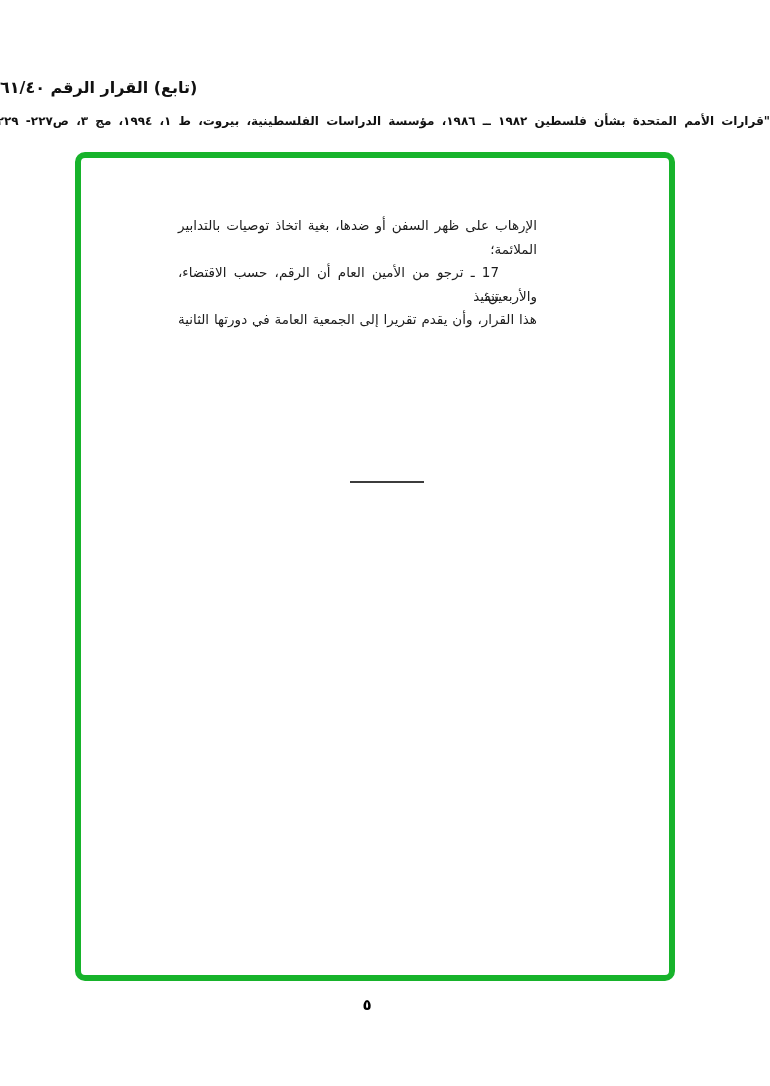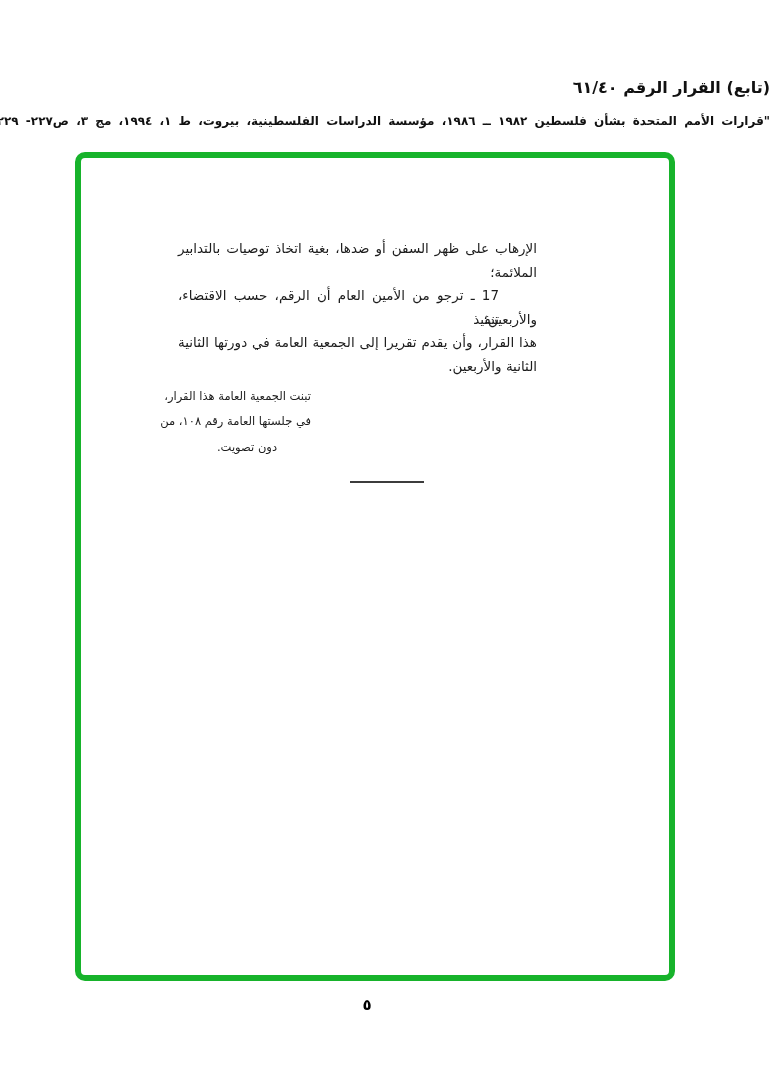--- a/index.html
+++ b/index.html
@@ -12,21 +12,21 @@
     background: #ffffff;
     color: #161616;
     overflow: hidden;
     margin: 0 auto;
   }
   .doc-title {
     position: absolute;
     top: 78px;
     left: 0;
     width: 100%;
-    text-align: right;
+    text-align: left;
     direction: rtl;
     font-size: 16px;
     font-weight: bold;
     color: #111111;
   }
   .doc-citation {
     position: absolute;
     top: 114px;
     left: 0;
     width: 100%;
@@ -50,21 +50,20 @@
   }
   .resolution-body {
     position: absolute;
     left: 178px;
     top: 214px;
     width: 359px;
     direction: rtl;
     font-size: 13.5px;
     line-height: 23.5px;
     color: #1c1c1c;
-    margin-top: 23px;
   }
   .t-line { height: 23.5px; overflow: visible; white-space: nowrap; }
   .t-line.l-just { text-align: justify; text-align-last: justify; white-space: normal; }
   .t-line.l-right { }
   .t-line.l-indent { padding-right: 38px; }
   .t-line .b { font-weight: normal; }
   .adoption-note {
     position: absolute;
     left: 183px;
     top: 384px;
@@ -105,26 +104,20 @@
   <div class="doc-citation">"قرارات الأمم المتحدة بشأن فلسطين ١٩٨٢ ــ ١٩٨٦، مؤسسة الدراسات الفلسطينية، بيروت، ط ١، ١٩٩٤، مج ٣، ص٢٢٧- ٢٢٩"</div>
 
   <div class="green-frame"></div>
 
   <div class="resolution-body">
     <div class="t-line l-just"><span>الإرهاب على ظهر السفن أو ضدها، بغية اتخاذ توصيات بالتدابير</span><span class="b"></span><span></span></div>
     <div class="t-line l-right"><span>الملائمة؛</span><span class="b"></span><span></span></div>
     <div class="t-line l-just l-indent"><span>17 ـ </span><span class="b">ترجو</span><span> من الأمين العام أن الرقم، حسب الاقتضاء، تنفيذ</span></div>
     <div class="t-line l-right"><span>والأربعين؛</span><span class="b"></span><span></span></div>
     <div class="t-line l-just"><span>هذا القرار، وأن يقدم تقريرا إلى الجمعية العامة في دورتها الثانية</span><span class="b"></span><span></span></div>
-    <div class="t-line l-right"><span>الثانية والأربعين.</span><span class="b"></span><span></span></div>
   </div>
 
-  <div class="adoption-note">
-    <div class="a-line">تبنت الجمعية العامة هذا القرار،</div>
-    <div class="a-line">في جلستها العامة رقم ١٠٨، من</div>
-    <div class="a-line l-center">دون تصويت.</div>
-  </div>
 
   <div class="footnote-divider"></div>
 
   <div class="page-number">٥</div>
 
 </div>
 
 </body></html>

